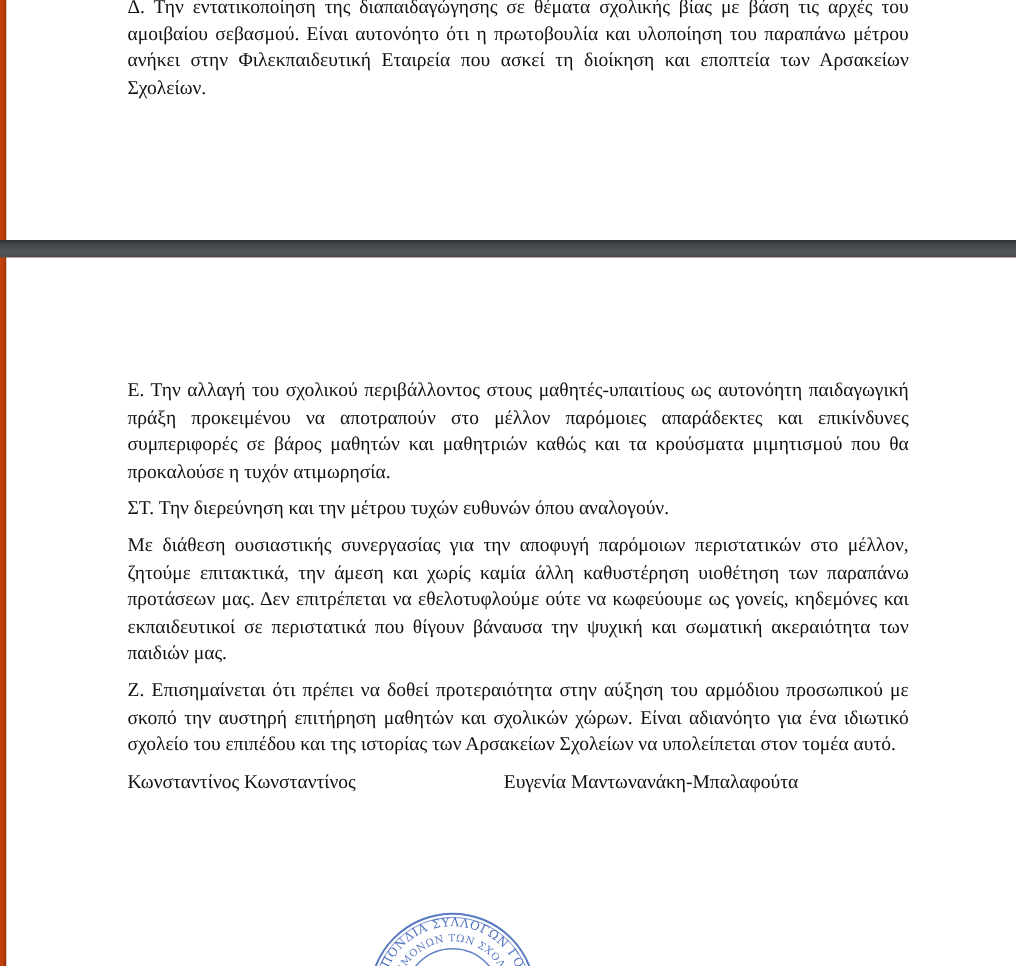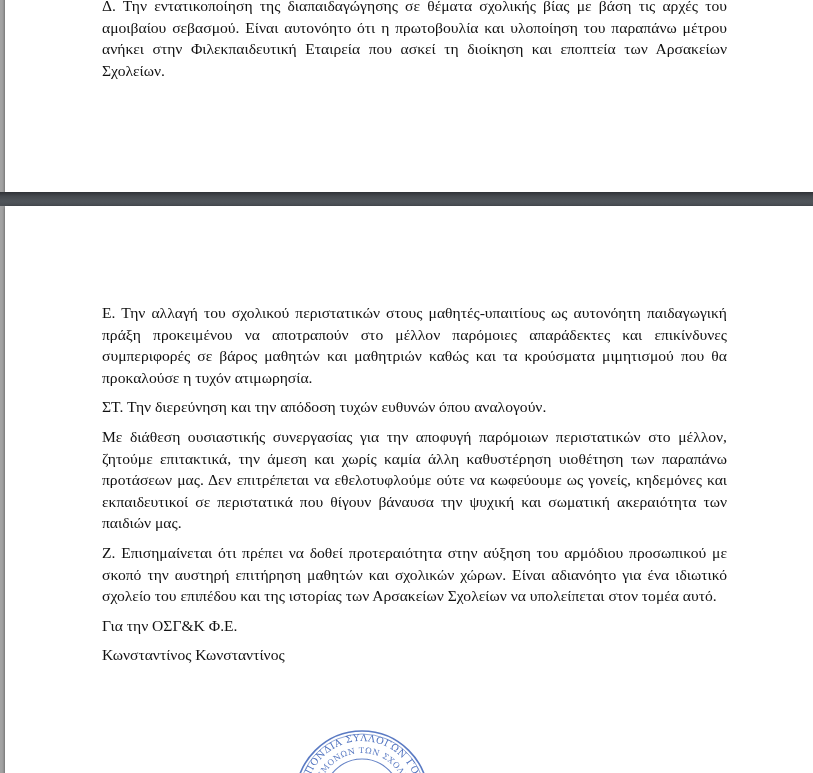--- a/index.html
+++ b/index.html
@@ -8,21 +8,21 @@
     width: 813px;
     height: 773px;
     overflow: hidden;
     background: #4b4f54;
   }
   .viewer {
     position: relative;
     width: 813px;
     height: 773px;
     overflow: hidden;
-    background: #a3a3a3;
+    background: #c2410c;
   }
   .page {
     position: absolute;
     left: 5px;
     width: 820px;
     background: #ffffff;
     box-shadow: 0 1px 3px rgba(0,0,0,0.55);
   }
   .page-1 { top: -10px; height: 202px; }
   .page-2 { top: 206px; height: 600px; }
@@ -74,29 +74,27 @@
   <div class="page page-1">
     <div class="text p1-text">
       <p class="para">Δ. Την εντατικοποίηση της διαπαιδαγώγησης σε θέματα σχολικής βίας με βάση τις αρχές του αμοιβαίου σεβασμού. Είναι αυτονόητο ότι η πρωτοβουλία και υλοποίηση του παραπάνω μέτρου ανήκει στην Φιλεκπαιδευτική Εταιρεία που ασκεί τη διοίκηση και εποπτεία των Αρσακείων Σχολείων.</p>
     </div>
   </div>
 
   <div class="gap-shadow"></div>
 
   <div class="page page-2">
     <div class="text p2-text">
-      <p class="para">Ε. Την αλλαγή του σχολικού περιστατικών στους μαθητές-υπαιτίους ως αυτονόητη παιδαγωγική πράξη προκειμένου να αποτραπούν στο μέλλον παρόμοιες απαράδεκτες και επικίνδυνες συμπεριφορές σε βάρος μαθητών και μαθητριών καθώς και τα κρούσματα μιμητισμού που θα προκαλούσε η τυχόν ατιμωρησία.</p>
-      <p class="para">ΣΤ. Την διερεύνηση και την απόδοση τυχών ευθυνών όπου αναλογούν.</p>
+      <p class="para">Ε. Την αλλαγή του σχολικού περιβάλλοντος στους μαθητές-υπαιτίους ως αυτονόητη παιδαγωγική πράξη προκειμένου να αποτραπούν στο μέλλον παρόμοιες απαράδεκτες και επικίνδυνες συμπεριφορές σε βάρος μαθητών και μαθητριών καθώς και τα κρούσματα μιμητισμού που θα προκαλούσε η τυχόν ατιμωρησία.</p>
+      <p class="para">ΣΤ. Την διερεύνηση και την μέτρου τυχών ευθυνών όπου αναλογούν.</p>
       <p class="para">Με διάθεση ουσιαστικής συνεργασίας για την αποφυγή παρόμοιων περιστατικών στο μέλλον, ζητούμε επιτακτικά, την άμεση και χωρίς καμία άλλη καθυστέρηση υιοθέτηση των παραπάνω προτάσεων μας. Δεν επιτρέπεται να εθελοτυφλούμε ούτε να κωφεύουμε ως γονείς, κηδεμόνες και εκπαιδευτικοί σε περιστατικά που θίγουν βάναυσα την ψυχική και σωματική ακεραιότητα των παιδιών μας.</p>
       <p class="para">Ζ. Επισημαίνεται ότι πρέπει να δοθεί προτεραιότητα στην αύξηση του αρμόδιου προσωπικού με σκοπό την αυστηρή επιτήρηση μαθητών και σχολικών χώρων. Είναι αδιανόητο για ένα ιδιωτικό σχολείο του επιπέδου και της ιστορίας των Αρσακείων Σχολείων να υπολείπεται στον τομέα αυτό.</p>
       <div class="sig-line">
-        <span>Για την ΟΣΓ&amp;Κ Φ.Ε.</span>
-      </div>
-      <div class="sig-line">
         <span class="sig-col-1">Κωνσταντίνος Κωνσταντίνος</span>
+        <span class="sig-col-2">Ευγενία Μαντωνανάκη-Μπαλαφούτα</span>
       </div>
     </div>
 
     <svg class="stamp" viewBox="0 0 140 140">
       <defs>
         <path id="outerArc" d="M 14 70 A 56 56 0 0 1 126 70"></path>
         <path id="innerArc" d="M 26 70 A 44 44 0 0 1 114 70"></path>
       </defs>
       <circle cx="70" cy="70" r="66" fill="none" stroke="#3d63b8" stroke-width="1.6" opacity="0.85"></circle>
       <circle cx="70" cy="70" r="63" fill="none" stroke="#3d63b8" stroke-width="0.8" opacity="0.7"></circle>

